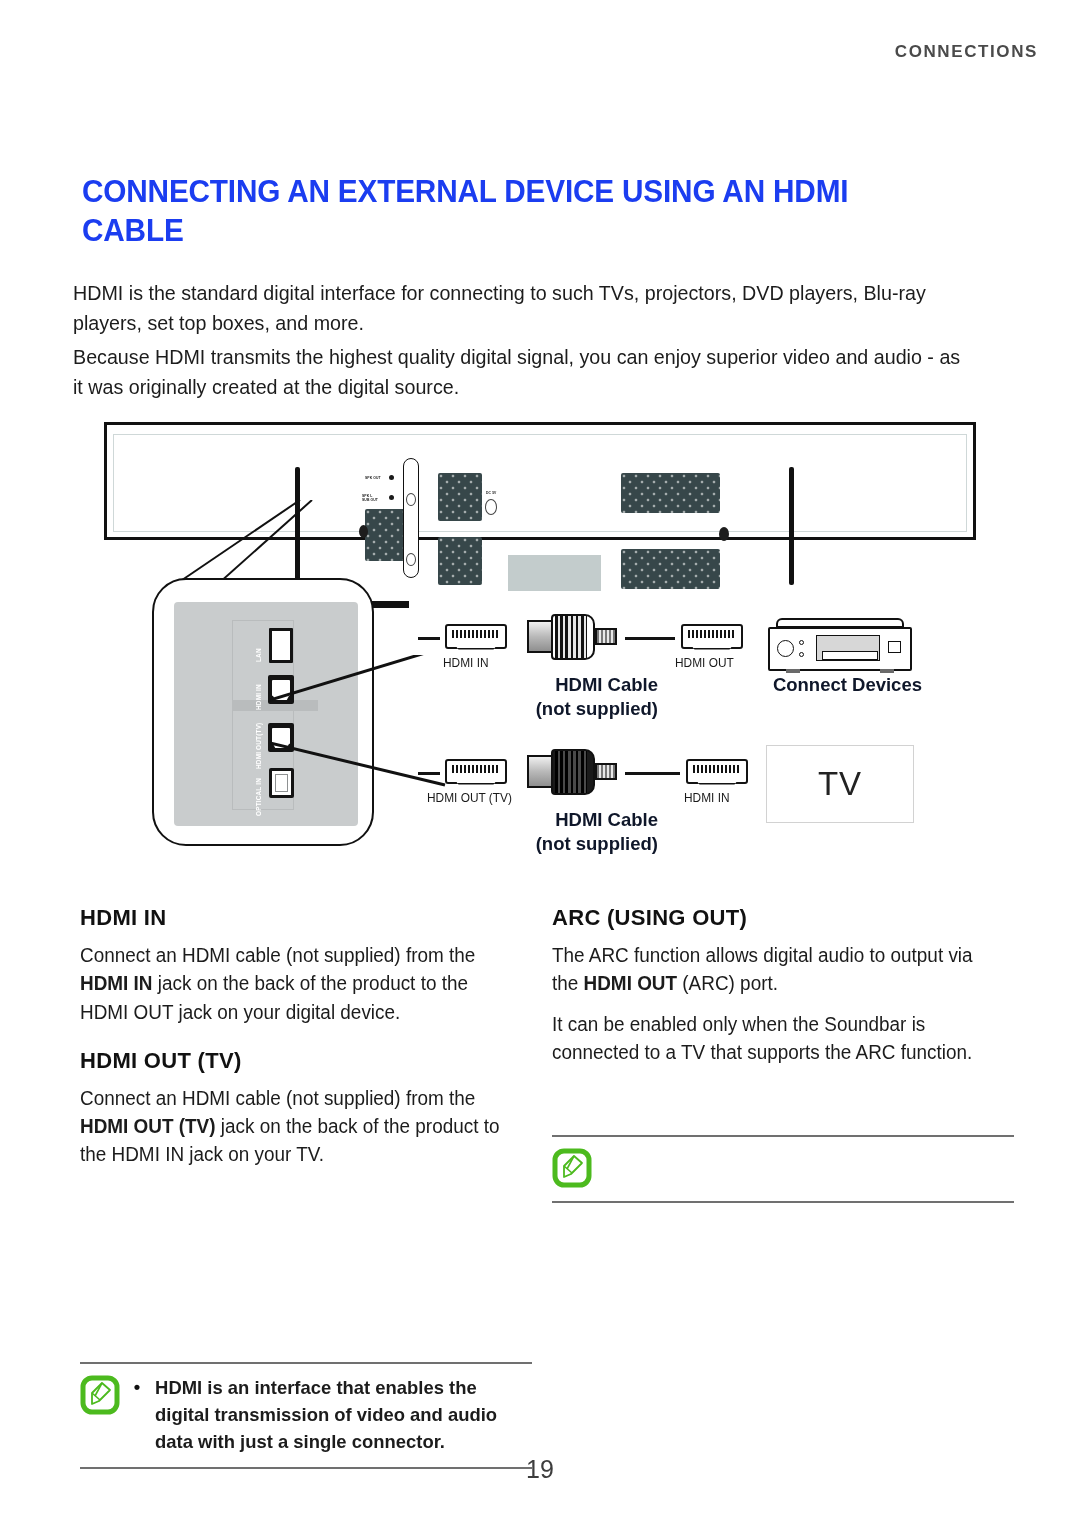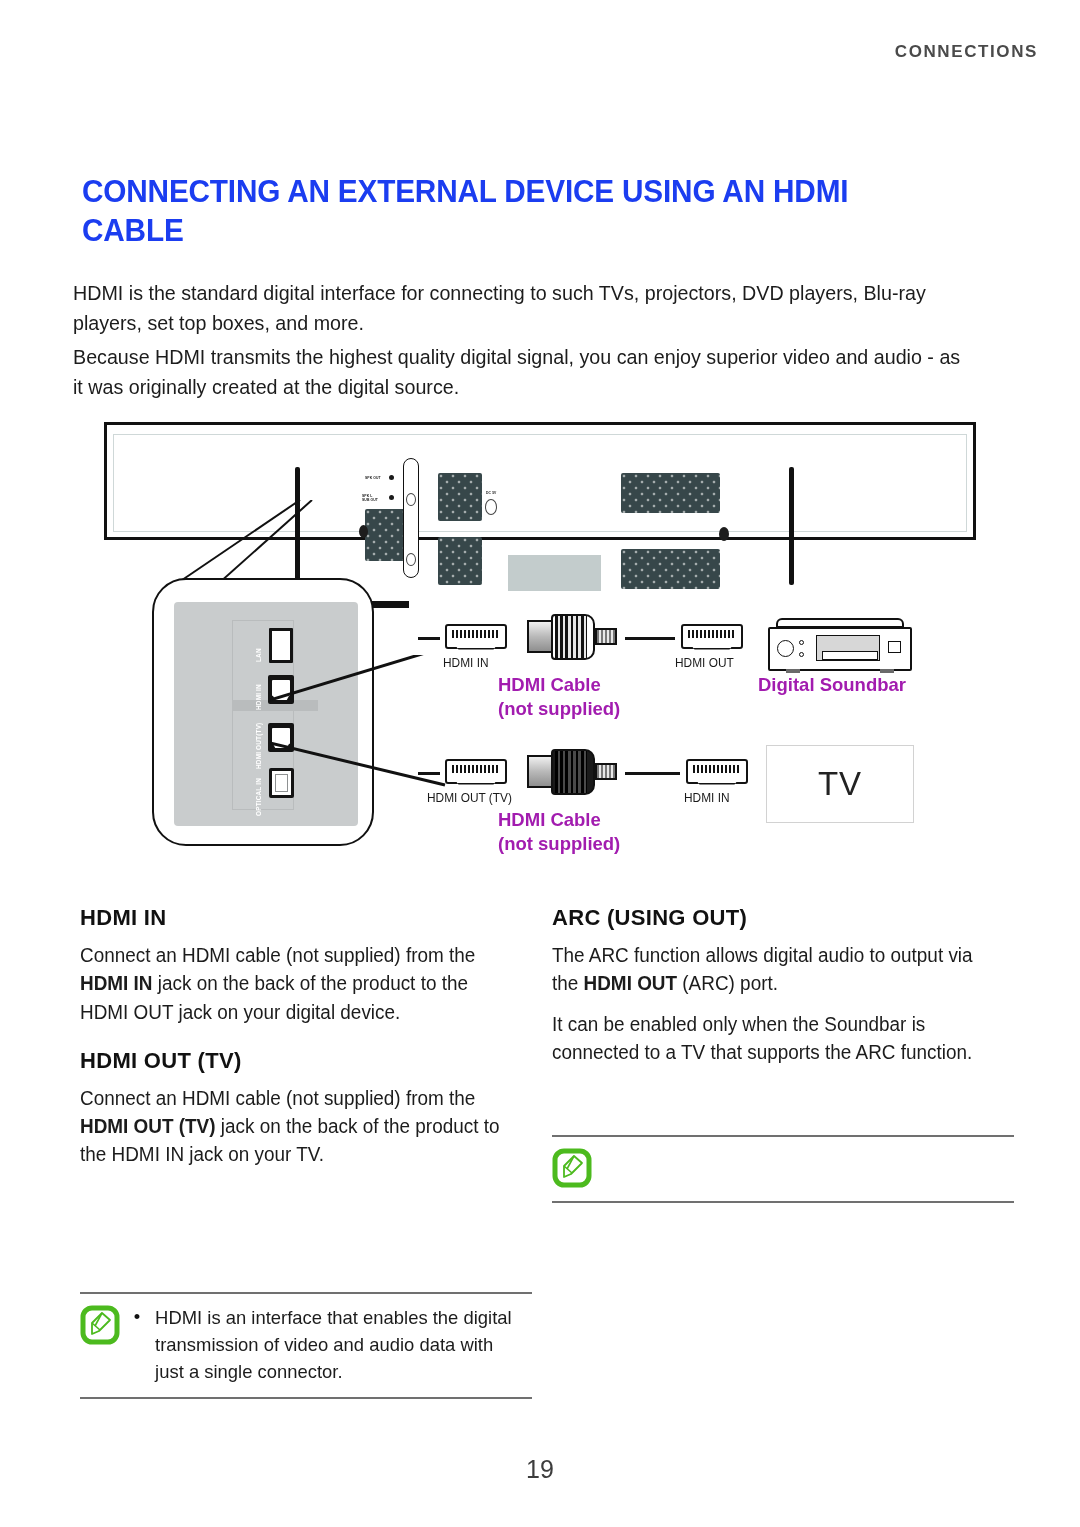--- a/index.html
+++ b/index.html
@@ -107,22 +107,22 @@
     background:repeating-linear-gradient(90deg,#131313 0 2px, #fff 2px 4px);
   }
   .hdmi-port::after {
     content:""; position:absolute; left:6px; bottom:-2.6px; right:6px; height:5px;
     background:#fff; border-bottom:2.6px solid #131313;
     clip-path:polygon(0 0, 100% 0, 88% 100%, 12% 100%);
   }
   .port-cap { position:absolute; font-size:12.5px; color:#1a1a1a; white-space:nowrap;
               transform:scaleX(0.95); transform-origin:left top; }
   .wire { position:absolute; height:3px; background:#131313; }
-  .bold-cap { position:absolute; font-size:18.5px; font-weight:bold; color:#a21caf;
-              text-align:left; line-height:1.32; white-space:nowrap; }
+  .bold-cap { position:absolute; font-size:18.5px; font-weight:bold; color:#0f172a;
+              text-align:right; line-height:1.32; white-space:nowrap; }
 
   
   .plug { position:absolute; width:92px; height:46px; }
   .plug .head { position:absolute; left:0; top:6px; width:26px; height:33px;
                 background:linear-gradient(180deg,#efefef,#b9b9b9,#8f8f8f); border:2px solid #111; }
   .plug .body { position:absolute; left:24px; top:0; width:44px; height:46px;
                 background:#fff; border:2px solid #111; border-radius:4px 10px 10px 4px; }
   .plug .grip { position:absolute; left:28px; top:2px; width:32px; height:42px;
                 background:repeating-linear-gradient(90deg,#111 0 2.6px,#e7e7e7 2.6px 5.2px); }
   .plug .tip { position:absolute; left:68px; top:14px; width:22px; height:17px;
@@ -273,21 +273,21 @@
     <div class="dial"></div>
     <div class="led" style="left:29px; top:11px;"></div>
     <div class="led" style="left:29px; top:23px;"></div>
     <div class="tray"></div>
     <div class="slot"></div>
     <div class="badge"></div>
   </div>
   <div class="foot" style="left:18px;"></div>
   <div class="foot" style="left:112px;"></div>
 </div>
-<div class="bold-cap" style="left:758px; top:673px; width:164px;">Digital Soundbar</div>
+<div class="bold-cap" style="left:758px; top:673px; width:164px;">Connect Devices</div>
 
 <div class="wire" style="left:418px; top:772px; width:22px;"></div>
 <div class="hdmi-port" style="left:445px; top:759px;">
   <div class="pins"></div>
 </div>
 <div class="port-cap" style="left:427px; top:791px;">HDMI OUT (TV)</div>
 
 <div class="plug dark" style="left:527px; top:749px;">
   <div class="head"></div>
   <div class="body"></div>
@@ -313,21 +313,21 @@
   <div class="h2">HDMI IN</div>
   <p class="para">
     <span>Connect an HDMI cable (not supplied) from the </span><b>HDMI IN</b><span> jack on the back of the product to the HDMI OUT jack on your digital device.</span>
   </p>
   <div class="h2" style="margin-top:22px;">HDMI OUT (TV)</div>
   <p class="para">
     <span>Connect an HDMI cable (not supplied) from the </span><b>HDMI OUT (TV)</b><span> jack on the back of the product to the HDMI IN jack on your TV.</span>
   </p>
 </div>
 
-<div class="note" style="left:80px; top:1292px; width:452px;">
+<div class="note" style="left:80px; top:1362px; width:452px;font-weight:bold;">
   <div class="rule"></div>
   <div class="inner">
     <div class="note-icon">
       <svg width="40" height="40" viewBox="0 0 40 40">
         <rect x="3" y="3" width="34" height="34" rx="9" ry="9" fill="none" stroke="#4cba1e" stroke-width="5"></rect>
         <path d="M12 29 L12 18 L22 8 L30 15 L19 26 Z" fill="#ffffff" stroke="#4cba1e" stroke-width="1.8" stroke-linejoin="round"></path>
         <path d="M12 18 L20 25" stroke="#4cba1e" stroke-width="1.6"></path>
         <path d="M22 8 L15 21" stroke="#4cba1e" stroke-width="1.6"></path>
       </svg>
     </div>

